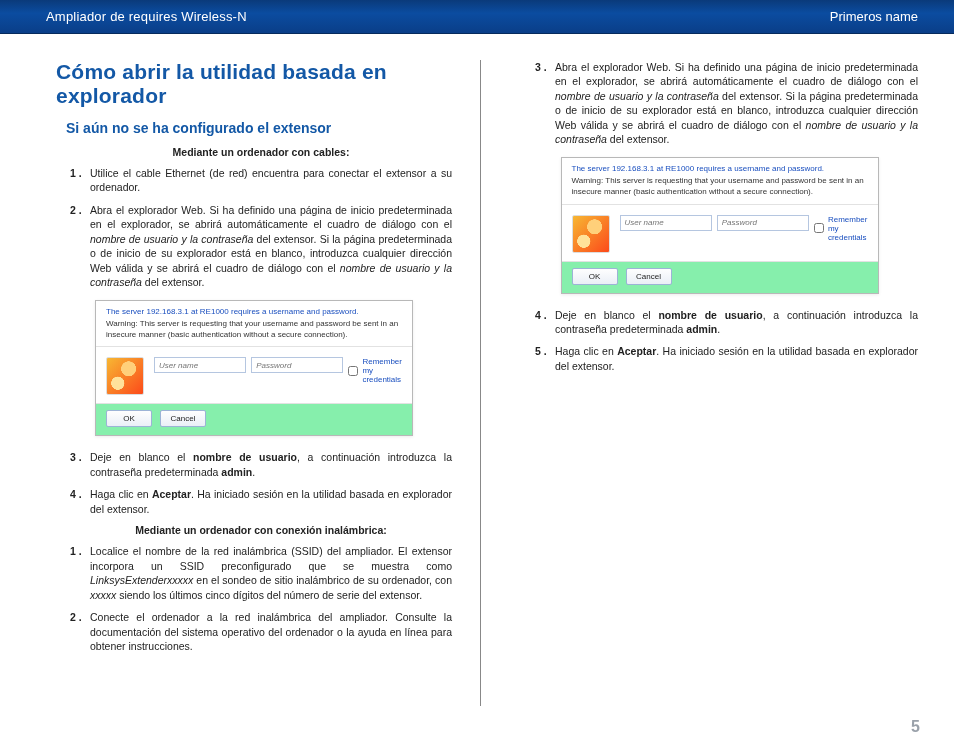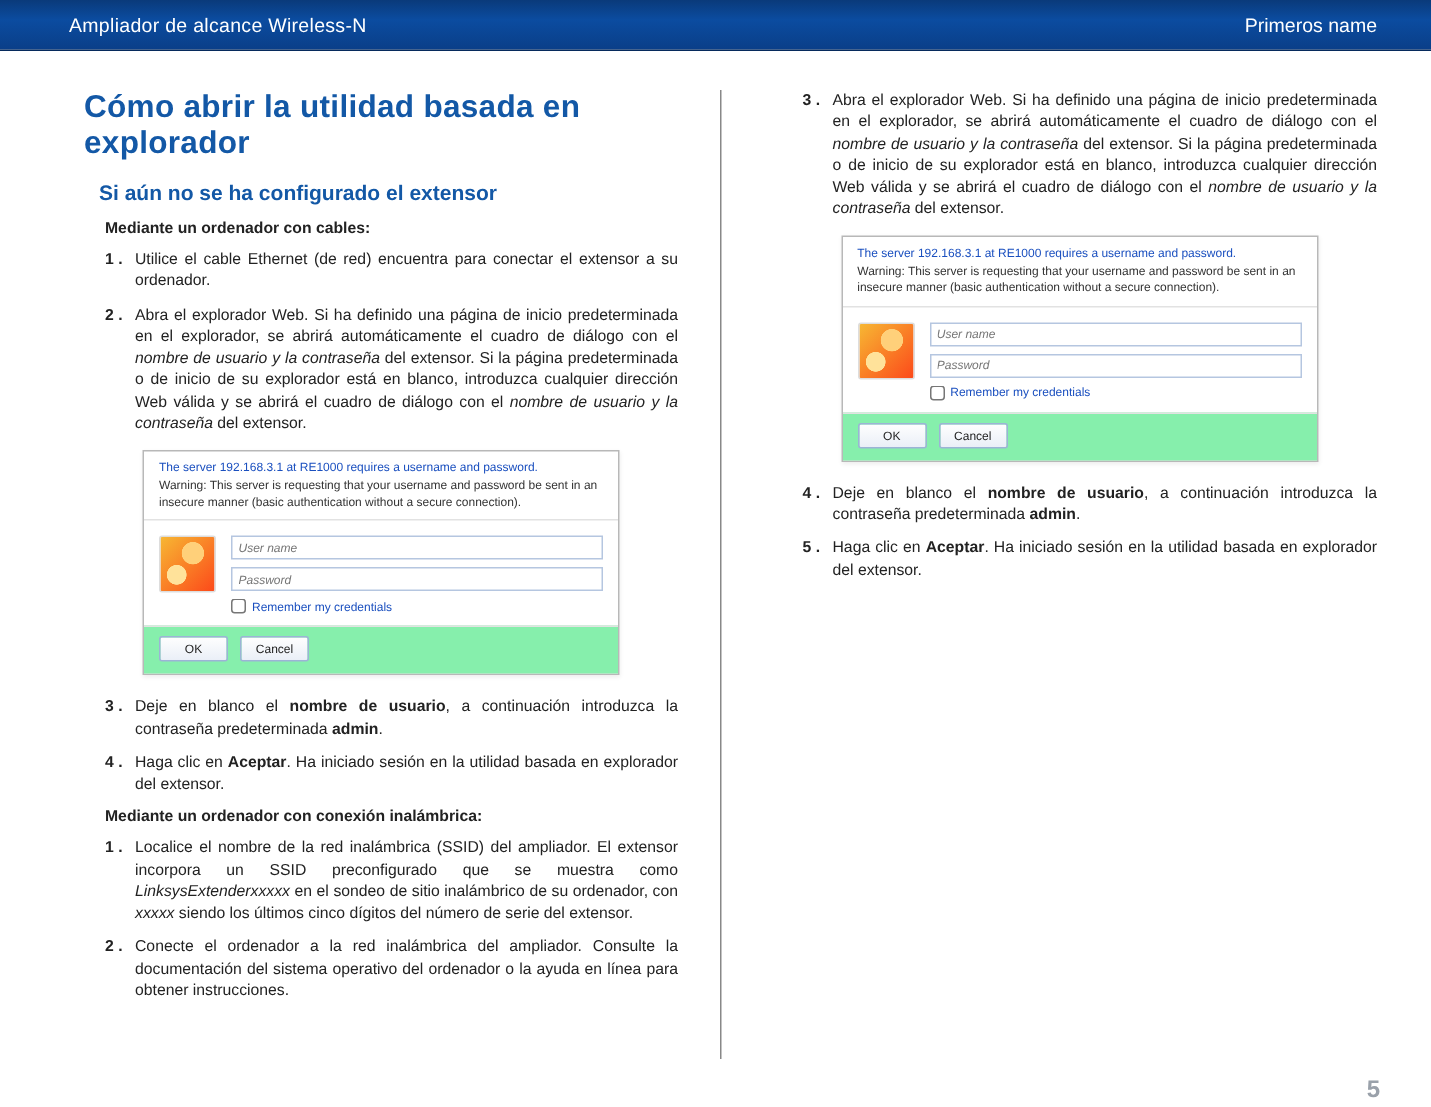--- a/index.html
+++ b/index.html
@@ -7,47 +7,47 @@
   .topbar-outer { height: 34px; background: linear-gradient(to bottom, #0a3a7a 0%, #0b4ca0 40%, #0a3e88 100%); border-bottom: 1px solid #062a5c; display: flex; align-items: center; justify-content: space-between; padding: 0 36px 0 46px; color: #fff; font-size: 13px; }
   .topbar-outer .left { font-weight: 400; letter-spacing: .2px; }
   .topbar-outer .right { font-weight: 400; }
   .page { display: flex; padding: 26px 36px 10px 56px; gap: 12px; height: calc(100% - 34px - 22px); }
   .col { width: 50%; }
   .col-left { padding-right: 28px; border-right: 1px solid #888; }
   .col-right { padding-left: 28px; }
   h1.title { color: #1358a6; font-size: 21px; font-weight: 600; margin-bottom: 10px; letter-spacing: .2px; }
   p.intro { font-size: 10.5px; line-height: 1.35; text-align: justify; margin-bottom: 18px; }
   h2.sub { color: #1358a6; font-size: 14px; font-weight: 600; margin: 12px 10px 10px; }
-  h3.mini { font-size: 10.5px; font-weight: 700; margin: 8px 0 8px 14px; }
+  h3.mini { font-size: 10.5px; font-weight: 700; margin: 8px 0 8px 14px; text-align: center; }
   ol.steps { list-style: none; padding-left: 14px; }
   ol.steps li { display: flex; font-size: 10.5px; line-height: 1.38; text-align: justify; margin-bottom: 8px; }
   ol.steps li .num { flex: 0 0 20px; font-weight: 700; }
   ol.steps li .txt { flex: 1; }
   ol.steps li .txt .b { font-weight: 700; }
   ol.steps li .txt .i { font-style: italic; }
   .dialog-wrap { margin: 10px 0 14px 0; display: flex; justify-content: center; }
   .dialog { width: 318px; border: 1px solid #b8b8b8; background: #fff; box-shadow: 0 1px 3px rgba(0,0,0,.08); font-size: 8px; }
   .dialog .head { padding: 6px 10px 3px; color: #1a4fbf; font-size: 8px; }
   .dialog .warn { padding: 0 10px 6px; color: #333; border-bottom: 1px solid #e2e2e2; line-height: 1.35; }
   .dialog .body { padding: 10px 10px 8px; display: flex; gap: 10px; align-items: flex-start; }
   .dialog .ico { width: 38px; height: 38px; background: linear-gradient(135deg,#f7b733,#fc4a1a); border: 1px solid #ddd; border-radius: 2px; position: relative; overflow: hidden; }
   .dialog .ico::after { content: ""; position: absolute; inset: 0; background: radial-gradient(circle at 30% 70%, #ffe29a 0 18%, transparent 19%), radial-gradient(circle at 60% 30%, #ffd07a 0 22%, transparent 23%); }
-  .dialog .fields { flex: 1; display: flex; flex-direction: column; gap: 5px; }
+  .dialog .fields { flex: 1; display: flex; flex-direction: row; gap: 5px; }
   .dialog input[type=text], .dialog input[type=password] { width: 100%; height: 16px; border: 1px solid #b5c6e0; background: #fff; padding: 0 4px; font-size: 8px; font-style: italic; color: #777; }
   .dialog .remember { display: flex; align-items: center; gap: 4px; color: #1a4fbf; font-size: 8px; }
   .dialog .remember input { width: 10px; height: 10px; }
   .dialog .btns { display: flex; gap: 8px; padding: 6px 10px 8px; border-top: 1px solid #e2e2e2; background: #86efac; }
   .dialog .btn { min-width: 46px; height: 17px; font-size: 8px; border: 1px solid #9cb3d6; background: linear-gradient(#fefefe,#eaeff7); border-radius: 2px; display: inline-flex; align-items: center; justify-content: center; padding: 0 6px; }
   .footer { height: 22px; display: flex; justify-content: flex-end; align-items: center; padding-right: 34px; color: #9aa1aa; font-size: 16px; font-weight: 600; }
 </style>
 </head>
 <body>
 
 <div class="topbar-outer">
-  <div class="left">Ampliador de alcance Wireless-N</div>
+  <div class="left">Ampliador de requires Wireless-N</div>
   <div class="right">Primeros name</div>
 </div>
 
 <div class="page">
   <div class="col col-left">
     <h1 class="title">Cómo abrir la utilidad basada en explorador</h1>
     <h2 class="sub">Si aún no se ha configurado el extensor</h2>
 
     <h3 class="mini">Mediante un ordenador con cables:</h3>
     <ol class="steps" id="wired-a">

